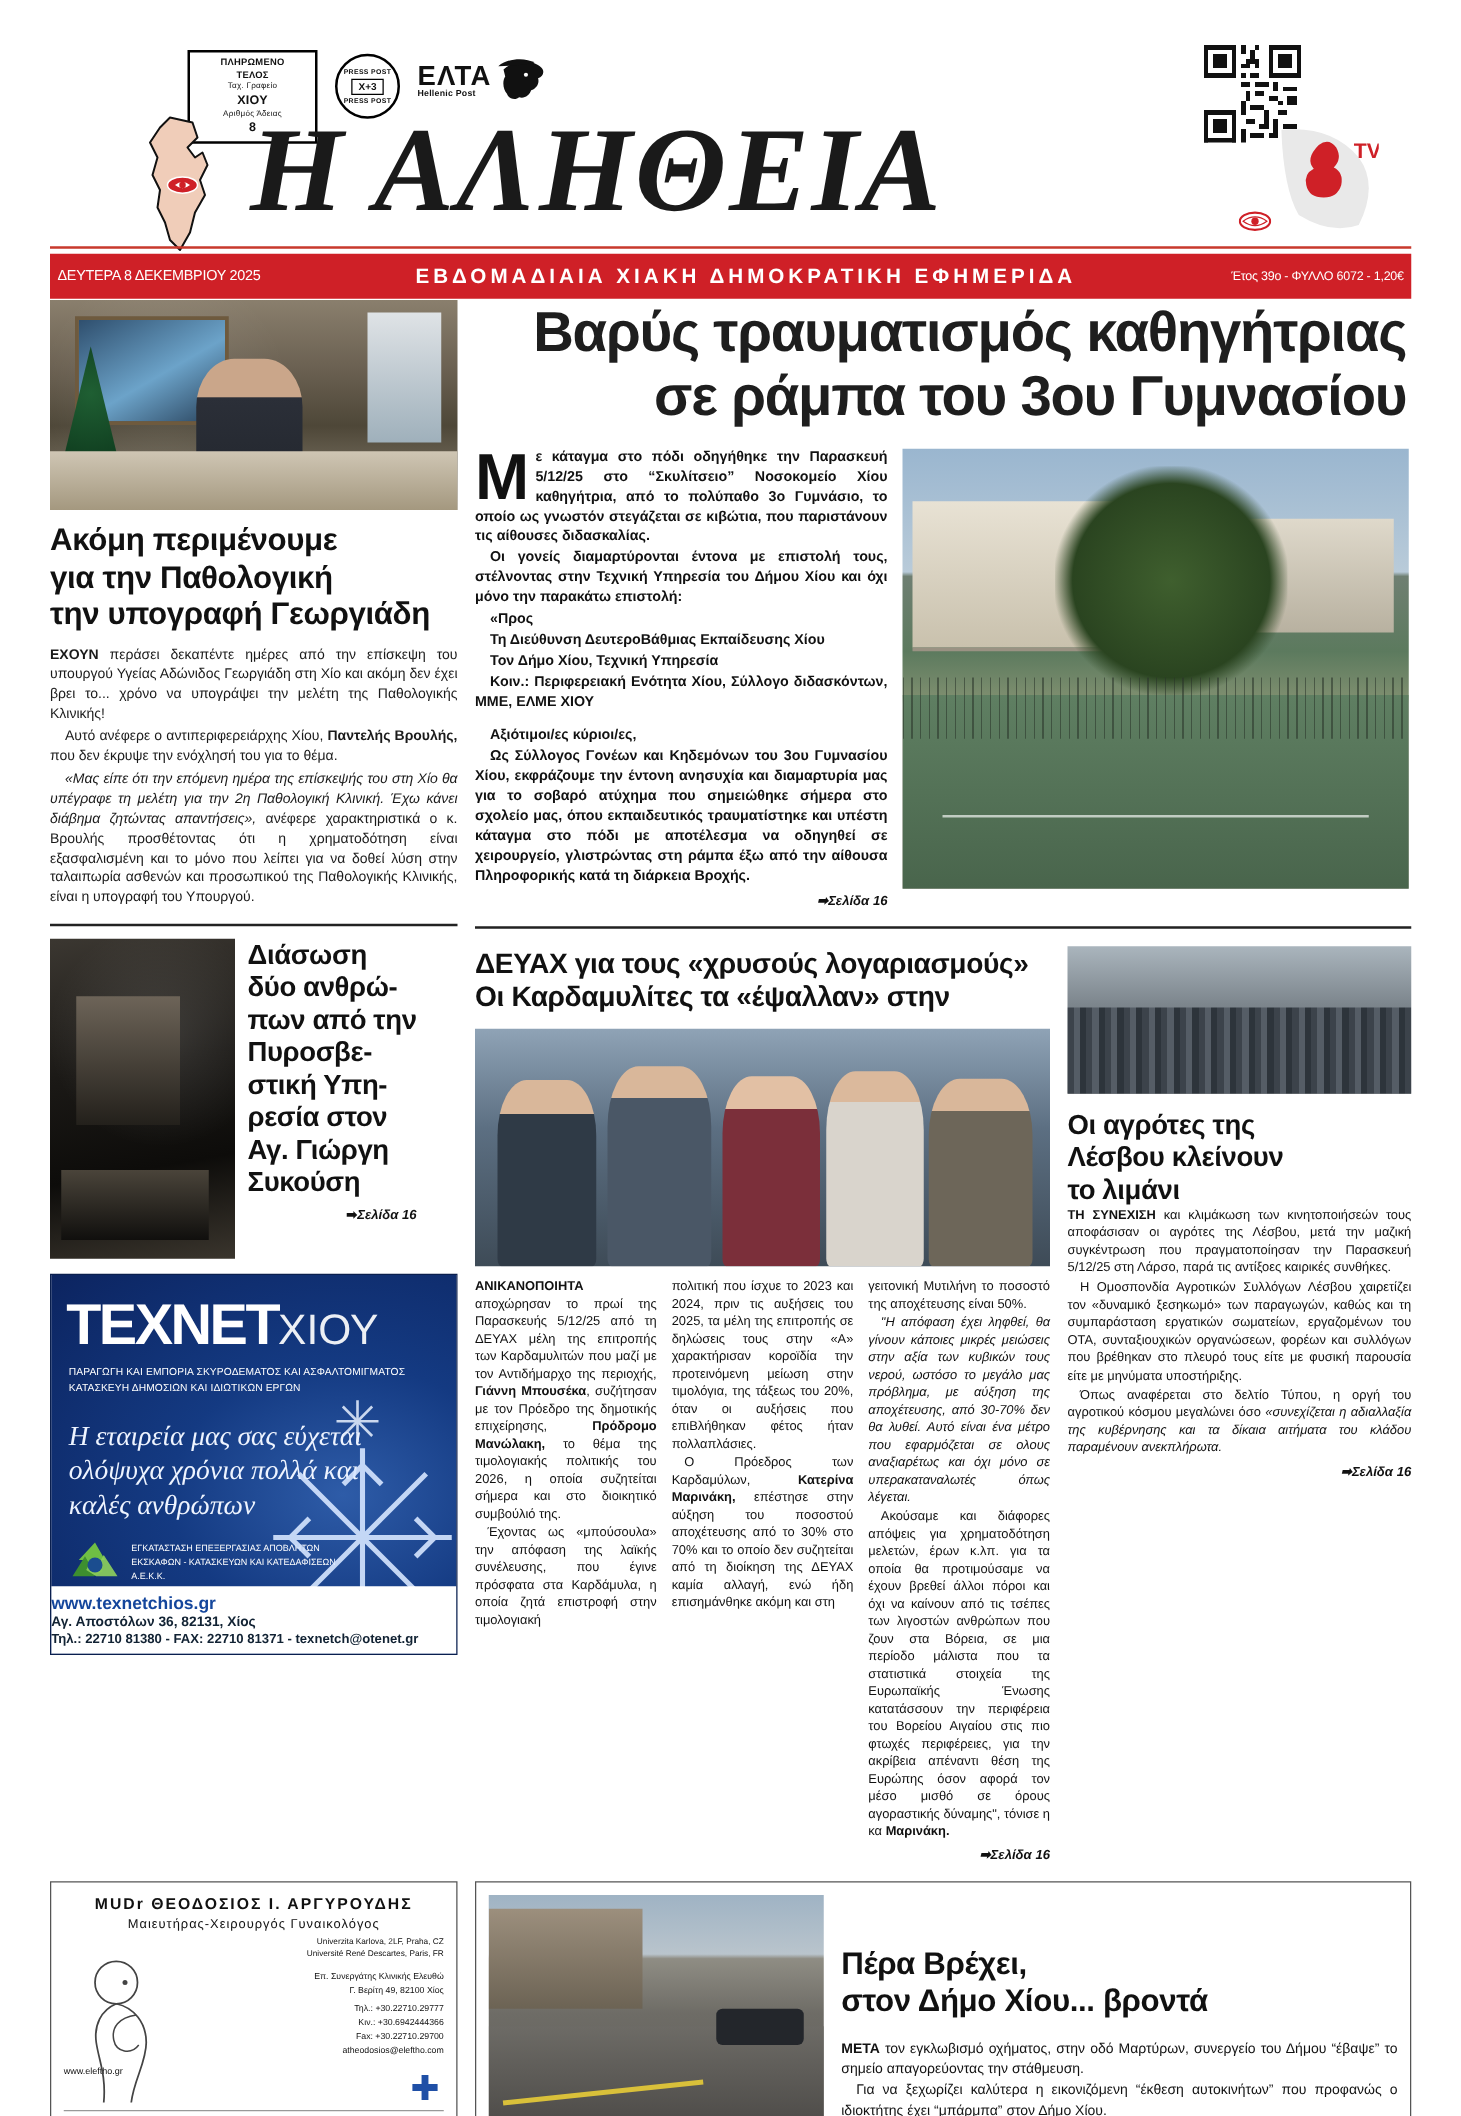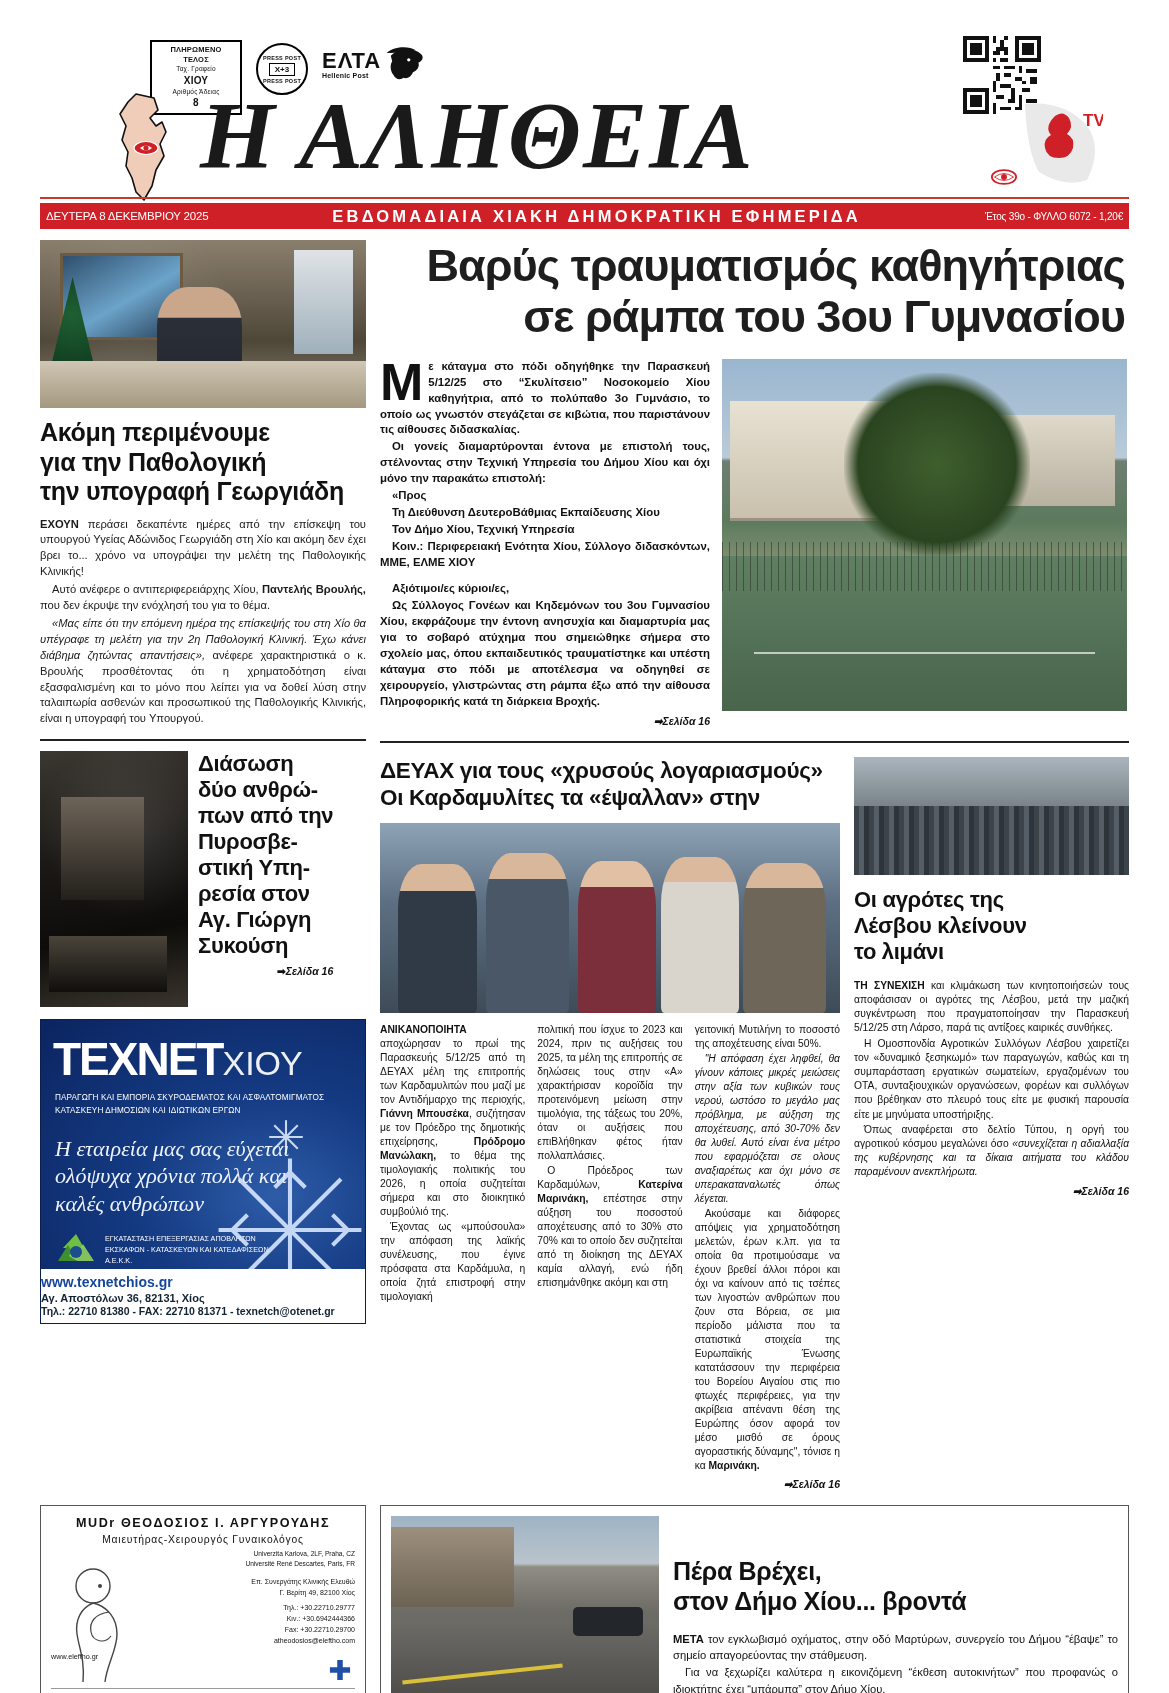--- a/index.html
+++ b/index.html
@@ -9,21 +9,21 @@
     font-family: "Liberation Sans", sans-serif;
     color: #111;
     overflow: hidden;
   }
   .page { position: relative; width: 1169px; height: 1693px; background: #fff; }
 
   
   .masthead { position: relative; height: 200px; }
   .postmarks { position: absolute; left: 150px; top: 40px; display: flex; align-items: flex-start; gap: 14px; }
   .pm-box {
-    border: 2px solid #000; width: 92px; padding: 3px 2px; text-align: center;
+    border: 2px solid #000; width: 104px; padding: 3px 2px; text-align: center;
     font-size: 7.5px; line-height: 1.35; font-weight: bold; letter-spacing: .2px;
   }
   .pm-box .sm { font-weight: normal; font-size: 6.5px; }
   .pm-box .lg { font-size: 10px; font-weight: bold; }
   .pm-circle {
     width: 52px; height: 52px; border-radius: 50%; border: 2px solid #000;
     display: flex; flex-direction: column; align-items: center; justify-content: center;
     font-size: 6px; font-weight: bold; position: relative; margin-top: 3px;
   }
   .pm-circle .ring-t { font-size: 5.5px; letter-spacing: .3px; }
@@ -40,21 +40,21 @@
     font-size: 96px; letter-spacing: 2px; color: #1a1a1a; line-height: 1;
   }
   .qr { position: absolute; right: 128px; top: 36px; width: 78px; height: 78px; }
   .tv-badge { position: absolute; right: 66px; top: 100px; }
   .eye-small { position: absolute; right: 152px; top: 168px; width: 26px; height: 18px; }
 
   .thin-rule { position: absolute; left: 40px; right: 40px; top: 197px; height: 2px; background: #c8392c; }
 
   
   .redbar {
-    position: absolute; left: 40px; right: 40px; top: 203px; height: 26px;
+    position: absolute; left: 40px; right: 40px; top: 203px; height: 36px;
     background: #cf2027; color: #fff; display: flex; align-items: center;
     padding: 0 6px;
   }
   .redbar .date { font-size: 11.5px; font-weight: normal; letter-spacing: -.2px; white-space: nowrap; }
   .redbar .slogan {
     flex: 1; text-align: center; font-size: 16.5px; font-weight: bold;
     letter-spacing: 3.2px; white-space: nowrap;
   }
   .redbar .issue { font-size: 10px; white-space: nowrap; letter-spacing: -.2px; }
 
@@ -197,21 +197,21 @@
   .twocol .c p.noind { text-indent: 0; }
   .twocol .c i { font-style: italic; }
   .twocol .c b { font-weight: bold; }
 
   .photo.protest {
     height: 118px;
     background: linear-gradient(180deg,#aab5bd 0%,#7c858c 40%,#5a5f63 100%);
     position: relative; overflow: hidden;
   }
   .hl-side { font-size: 22px; font-weight: bold; line-height: 1.2; margin-top: 12px; letter-spacing: -.3px; }
-  .side-text { font-size: 10.3px; line-height: 1.38; text-align: justify; margin-top: 13px; }
+  .side-text { font-size: 10.3px; line-height: 1.38; text-align: justify; margin-top: 0; }
   .side-text p { text-indent: 10px; margin-bottom: 1px; }
   .side-text p.noind { text-indent: 0; }
 
   
   .bottom-region { display: flex; gap: 14px; margin-top: 14px; }
   .ad-doctor {
     width: 326px; height: 205px; border: 1px solid #555; position: relative; padding: 10px 10px 0;
   }
   .ad-doctor .dname { text-align: center; font-size: 12.6px; font-weight: bold; letter-spacing: 1.6px; }
   .ad-doctor .dspec { text-align: center; font-size: 10.3px; letter-spacing: .8px; margin-top: 4px; }

